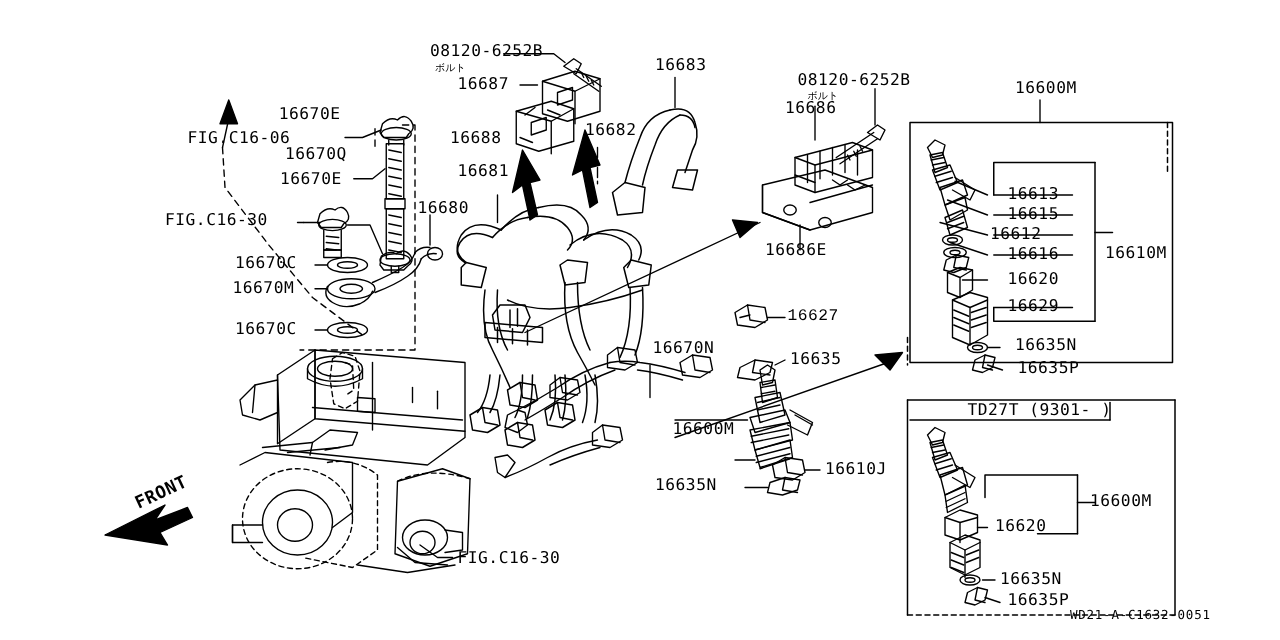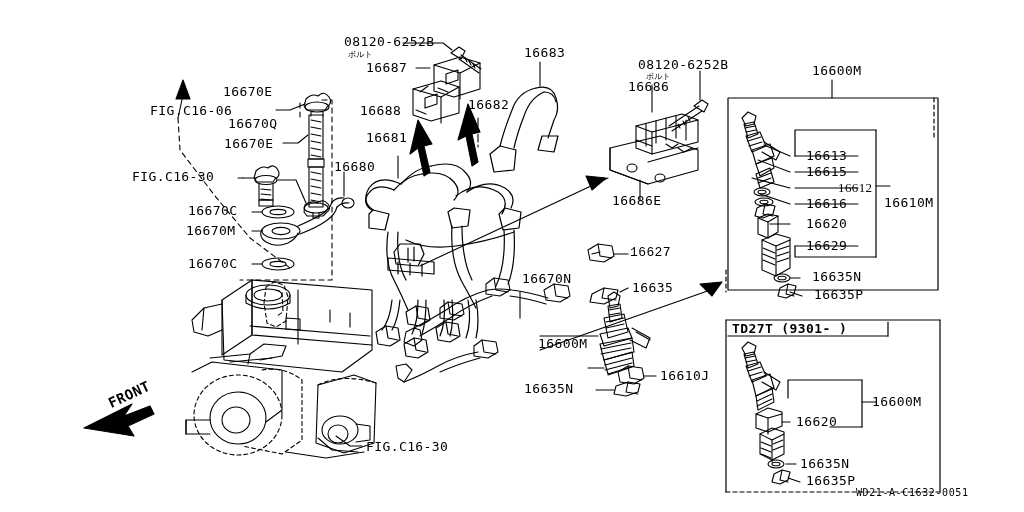--- a/index.html
+++ b/index.html
@@ -459,29 +459,29 @@
 <div class="lbl" style="left:498px;top:272px;padding-left:24px;">16670N</div>
 <div class="lbl" style="left:538px;top:337px;">16600M</div>
 <div class="lbl" style="left:660px;top:369px;">16610J</div>
 <div class="lbl" style="left:524px;top:382px;">16635N</div>
 
 <div class="lbl front" style="left:112px;top:396px;transform:rotate(-25deg);transform-origin:left bottom;">FRONT</div>
 
 <div class="lbl" style="left:812px;top:64px;">16600M</div>
 <div class="lbl" style="left:806px;top:149px;">16613</div>
 <div class="lbl" style="left:806px;top:165px;">16615</div>
-<div class="lbl" style="left:838px;top:181px;font-family:Liberation Serif, serif;">16612</div>
+<div class="lbl" style="left:792px;top:181px;">16612</div>
 <div class="lbl" style="left:806px;top:197px;">16616</div>
 <div class="lbl" style="left:806px;top:217px;">16620</div>
 <div class="lbl" style="left:806px;top:239px;">16629</div>
 <div class="lbl" style="left:812px;top:270px;">16635N</div>
 <div class="lbl" style="left:814px;top:288px;">16635P</div>
 <div class="lbl" style="left:884px;top:196px;">16610M</div>
 
-<div class="lbl" style="left:732px;top:322px;font-weight:bold;">TD27T (9301-      )</div>
+<div class="lbl" style="left:774px;top:322px;">TD27T (9301-      )</div>
 <div class="lbl" style="left:796px;top:415px;">16620</div>
 <div class="lbl" style="left:800px;top:457px;">16635N</div>
 <div class="lbl" style="left:806px;top:474px;">16635P</div>
 <div class="lbl" style="left:872px;top:395px;">16600M</div>
 
 <div class="lbl foot" style="left:856px;top:488px;">WD21-A-C1632-0051</div>
 
 </div>
 
 </body></html>

